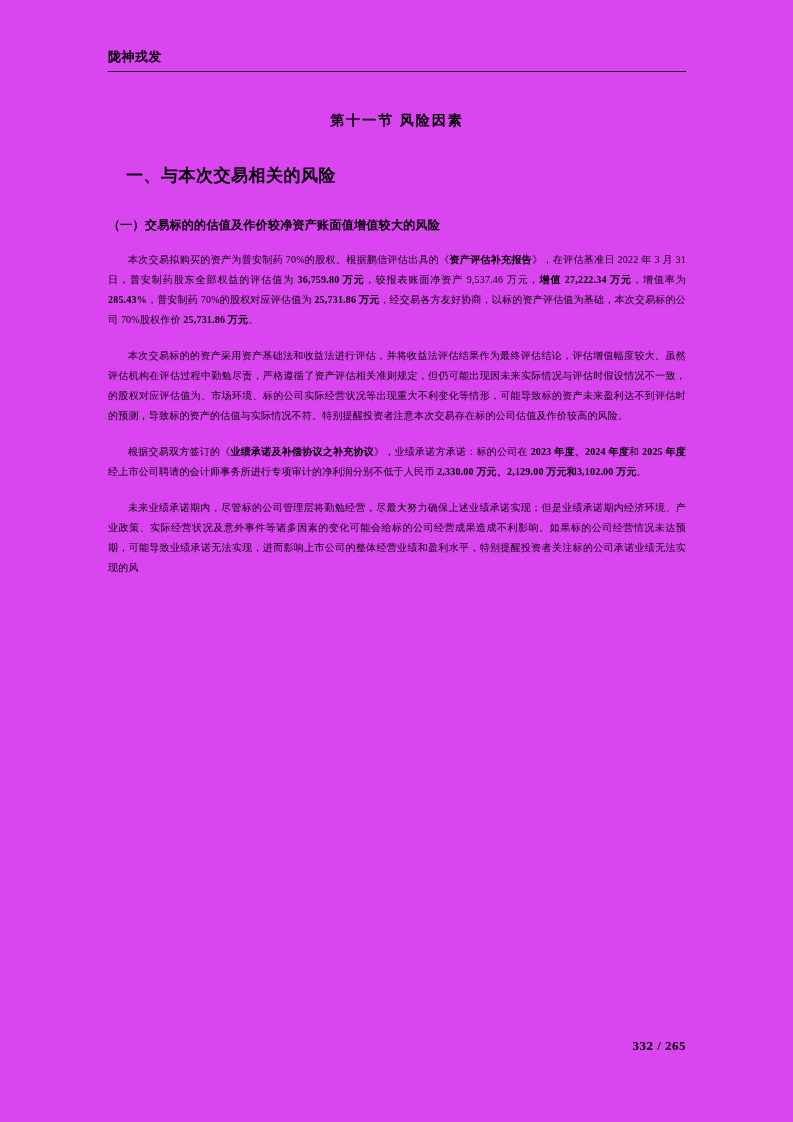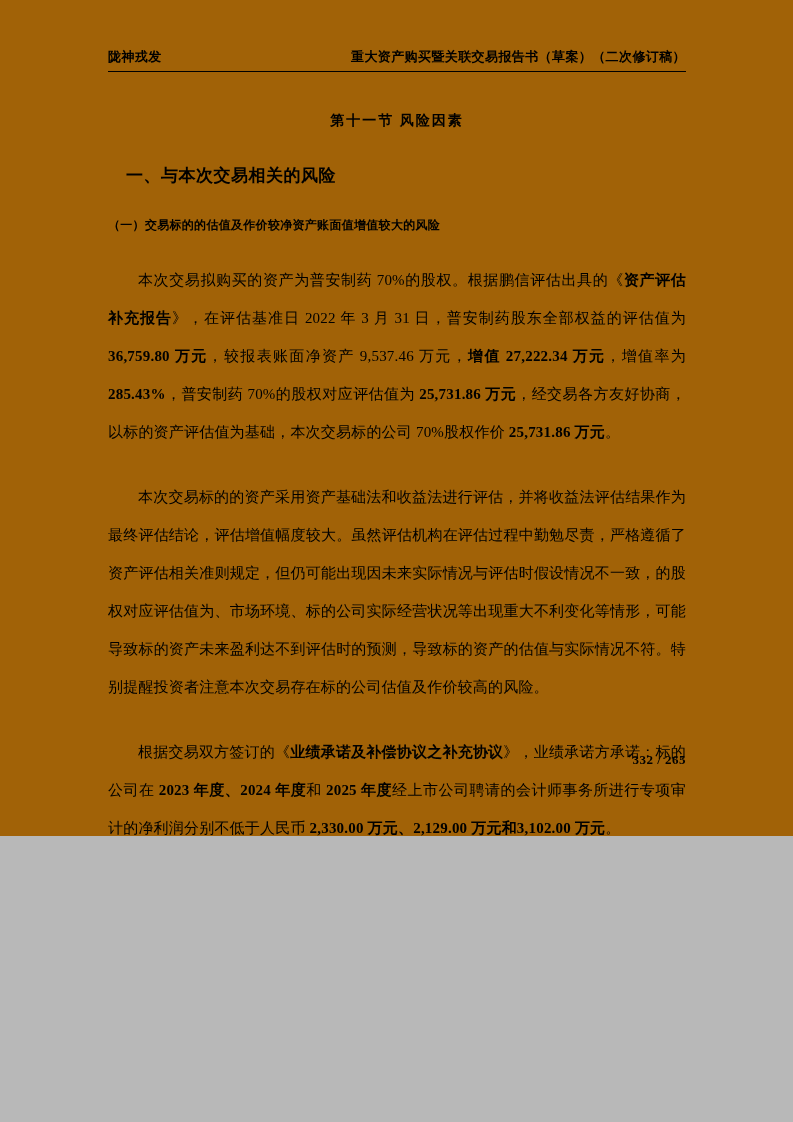--- a/index.html
+++ b/index.html
@@ -3,23 +3,23 @@
 <meta charset="utf-8">
 <style>
   html, body {
     margin: 0;
     padding: 0;
     background: #b8b8b8;
   }
   .page {
     position: relative;
     width: 793px;
-    height: 836px;
+    height: 1122px;
     margin: 0 auto;
-    background: #a16207;
+    background: #d946ef;
     font-family: "Liberation Serif", "DejaVu Serif", serif;
     color: #000000;
     overflow: hidden;
     box-sizing: border-box;
   }
   .page-inner {
     position: absolute;
     left: 108px;
     top: 48px;
     width: 578px;
@@ -58,23 +58,23 @@
     margin: 34px 0 0 18px;
     letter-spacing: 0.5px;
   }
   h3.level2 {
     font-size: 12px;
     font-weight: bold;
     margin: 30px 0 0 0;
     letter-spacing: 0.3px;
   }
   p.body {
-    font-size: 15px;
-    line-height: 38px;
-    margin: 27px 0 0 0;
+    font-size: 10px;
+    line-height: 20px;
+    margin: 16px 0 0 0;
     text-align: justify;
     text-justify: inter-ideograph;
     text-indent: 2em;
     letter-spacing: 0.2px;
   }
   .b {
     font-weight: bold;
   }
   .num {
     font-family: "Liberation Serif", "DejaVu Serif", serif;
@@ -90,38 +90,38 @@
   }
 </style>
 </head>
 <body>
 
 <div class="page">
   <div class="page-inner">
 
     <div class="doc-header">
       <span class="left">陇神戎发</span>
-      <span class="right">重大资产购买暨关联交易报告书（草案）（二次修订稿）</span>
     </div>
     <div class="header-rule"></div>
 
     <h1 class="section-title">第十一节 风险因素</h1>
 
     <h2 class="level1">一、与本次交易相关的风险</h2>
 
     <h3 class="level2">（一）交易标的的估值及作价较净资产账面值增值较大的风险</h3>
 
     <p class="body">
       <span>本次交易拟购买的资产为普安制药 70%的股权。根据鹏信评估出具的《</span><span class="b">资产评估补充报告</span><span>》，在评估基准日 2022 年 3 月 31 日，普安制药股东全部权益的评估值为 </span><span class="b num">36,759.80 万元</span><span>，较报表账面净资产 9,537.46 万元，</span><span class="b num">增值 27,222.34 万元</span><span>，增值率为 </span><span class="b num">285.43%</span><span>，普安制药 70%的股权对应评估值为 </span><span class="b num">25,731.86 万元</span><span>，经交易各方友好协商，以标的资产评估值为基础，本次交易标的公司 70%股权作价 </span><span class="b num">25,731.86 万元</span><span>。</span>
     </p>
 
     <p class="body">本次交易标的的资产采用资产基础法和收益法进行评估，并将收益法评估结果作为最终评估结论，评估增值幅度较大。虽然评估机构在评估过程中勤勉尽责，严格遵循了资产评估相关准则规定，但仍可能出现因未来实际情况与评估时假设情况不一致，的股权对应评估值为、市场环境、标的公司实际经营状况等出现重大不利变化等情形，可能导致标的资产未来盈利达不到评估时的预测，导致标的资产的估值与实际情况不符。特别提醒投资者注意本次交易存在标的公司估值及作价较高的风险。</p>
 
 
     <p class="body">
       <span>根据交易双方签订的《</span><span class="b">业绩承诺及补偿协议之补充协议</span><span>》，业绩承诺方承诺：标的公司在 </span><span class="b num">2023 年度、2024 年度</span><span>和 </span><span class="b num">2025 年度</span><span>经上市公司聘请的会计师事务所进行专项审计的净利润分别不低于人民币 </span><span class="b num">2,330.00 万元、2,129.00 万元和3,102.00 万元</span><span>。</span>
     </p>
 
+    <p class="body">未来业绩承诺期内，尽管标的公司管理层将勤勉经营，尽最大努力确保上述业绩承诺实现；但是业绩承诺期内经济环境、产业政策、实际经营状况及意外事件等诸多因素的变化可能会给标的公司经营成果造成不利影响。如果标的公司经营情况未达预期，可能导致业绩承诺无法实现，进而影响上市公司的整体经营业绩和盈利水平，特别提醒投资者关注标的公司承诺业绩无法实现的风</p>
 
   </div>
 
   <div class="footer">332 / 265</div>
 </div>
 
 </body></html>

